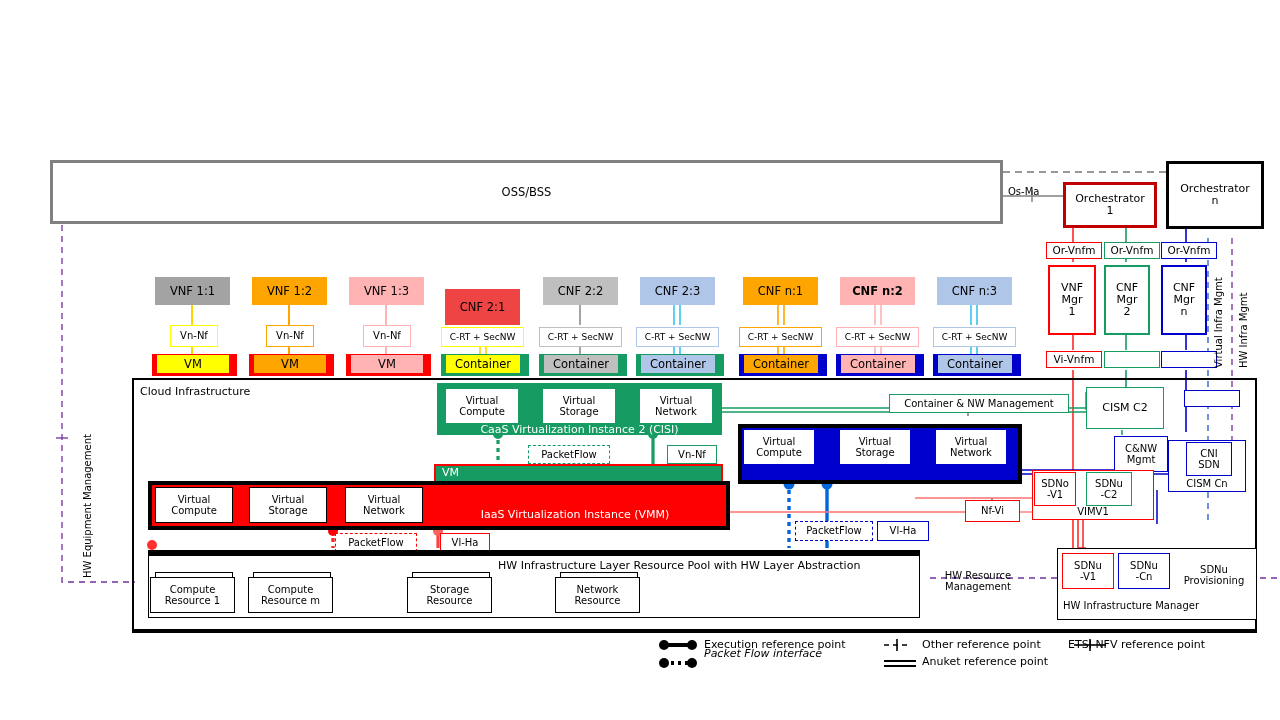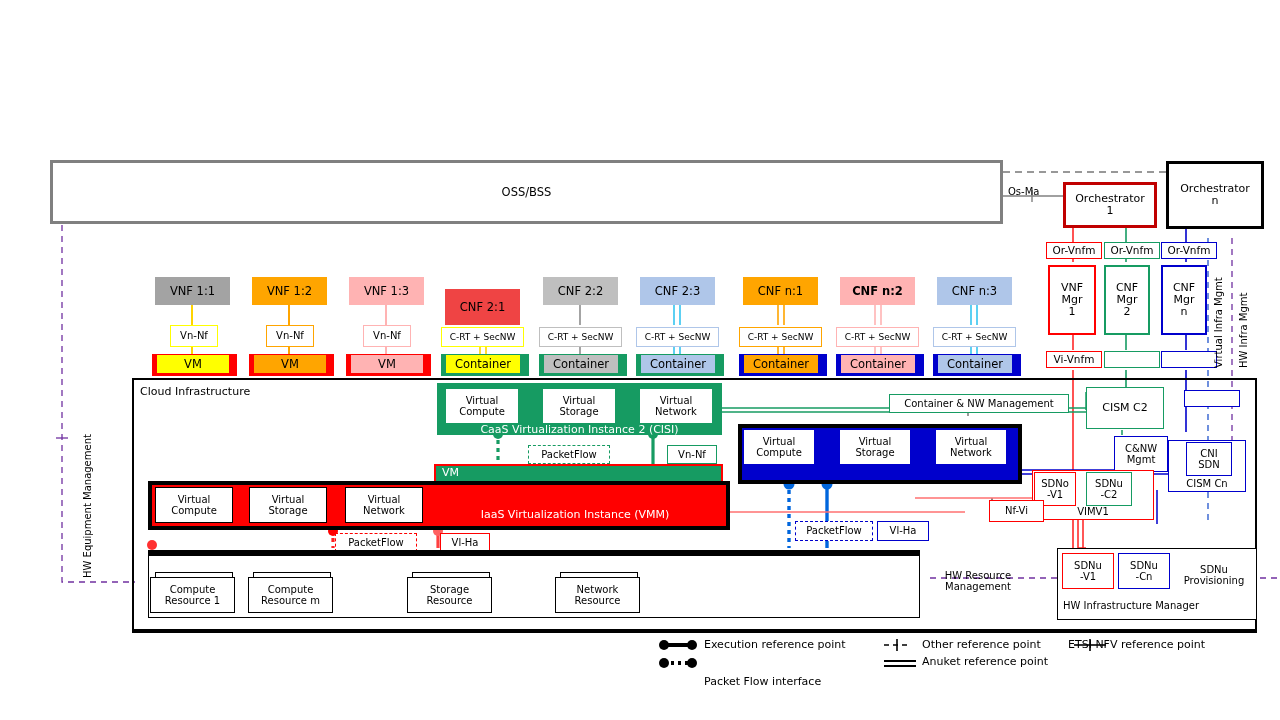--- a/index.html
+++ b/index.html
@@ -348,20 +348,21 @@
 
   <div class="abs ctr sm" style="left:335px;top:533px;width:82px;height:19px;border:1px dashed #FF0000;background:#fff;">
     <span>PacketFlow</span>
   </div>
   <div class="abs ctr sm" style="left:440px;top:533px;width:50px;height:19px;border:1px solid #FF0000;background:#fff;">
     <span>Vl-Ha</span>
   </div>
 
   <div class="abs" style="left:148px;top:550px;width:772px;height:6px;background:#000;"></div>
   <div class="abs" style="left:148px;top:556px;width:772px;height:62px;border:1px solid #000;border-top:none;background:#fff;"></div>
+  <div class="abs lbl" style="left:498px;top:559px;">HW Infrastructure Layer Resource Pool with HW Layer Abstraction</div>
 
   <div class="abs" style="left:155px;top:572px;width:78px;height:36px;border:1px solid #000;background:#fff;"></div>
   <div class="abs ctr sm" style="left:150px;top:577px;width:85px;height:36px;border:1px solid #000;background:#fff;flex-direction:column;">
     <span>Compute</span>
     <span>Resource 1</span>
   </div>
   <div class="abs" style="left:253px;top:572px;width:78px;height:36px;border:1px solid #000;background:#fff;"></div>
   <div class="abs ctr sm" style="left:248px;top:577px;width:85px;height:36px;border:1px solid #000;background:#fff;flex-direction:column;">
     <span>Compute</span>
     <span>Resource m</span>
@@ -403,21 +404,21 @@
   <div class="abs ctr sm" style="left:1034px;top:472px;width:42px;height:34px;border:1px solid #FF0000;background:#fff;flex-direction:column;">
     <span>SDNo</span>
     <span>-V1</span>
   </div>
   <div class="abs ctr sm" style="left:1086px;top:472px;width:46px;height:34px;border:1px solid #169B62;background:#fff;flex-direction:column;">
     <span>SDNu</span>
     <span>-C2</span>
   </div>
   <div class="abs ctr sm" style="left:1032px;top:505px;width:122px;height:14px;">VIMV1</div>
 
-  <div class="abs ctr sm" style="left:965px;top:500px;width:55px;height:22px;border:1px solid #FF0000;background:#fff;margin-left:24px;">
+  <div class="abs ctr sm" style="left:965px;top:500px;width:55px;height:22px;border:1px solid #FF0000;background:#fff;">
     <span>Nf-Vi</span>
   </div>
 
   <div class="abs" style="left:1057px;top:548px;width:200px;height:72px;border:1px solid #000;background:#fff;"></div>
   <div class="abs ctr sm" style="left:1062px;top:553px;width:52px;height:36px;border:1px solid #FF0000;background:#fff;flex-direction:column;">
     <span>SDNu</span>
     <span>-V1</span>
   </div>
   <div class="abs ctr sm" style="left:1118px;top:553px;width:52px;height:36px;border:1px solid #0000CC;background:#fff;flex-direction:column;">
     <span>SDNu</span>
@@ -445,18 +446,18 @@
     <path d="M897 639 V651" stroke="#000" stroke-width="1.6"></path>
 
     <path d="M884 661 H916" stroke="#000" stroke-width="2"></path>
     <path d="M884 666 H916" stroke="#000" stroke-width="2"></path>
 
     <path d="M1074 645 H1106" stroke="#000" stroke-width="1.6"></path>
     <path d="M1090 639 V651" stroke="#000" stroke-width="1.6"></path>
   </svg>
 
   <div class="abs lbl" style="left:704px;top:638px;">Execution reference point</div>
-  <div class="abs lbl" style="left:704px;top:675px;">Packet Flow interface</div>
+  <div class="abs lbl" style="left:704px;top:647px;font-style:italic;">Packet Flow interface</div>
   <div class="abs lbl" style="left:922px;top:638px;">Other reference point</div>
   <div class="abs lbl" style="left:922px;top:655px;">Anuket reference point</div>
   <div class="abs lbl" style="left:1068px;top:638px;">ETSI NFV reference point</div>
 
 </div>
 
 </body></html>

